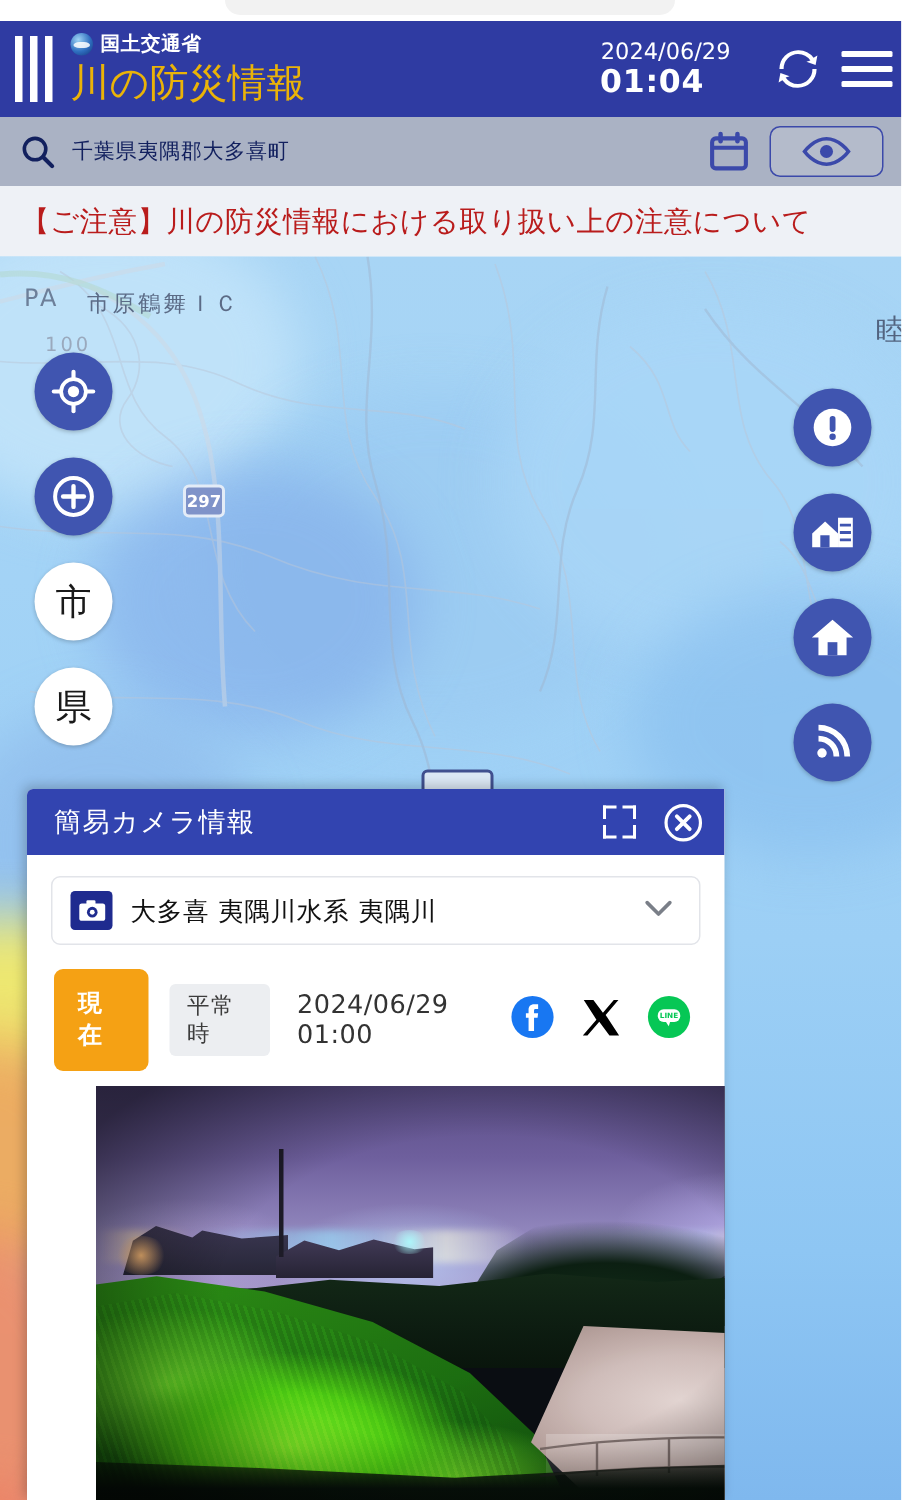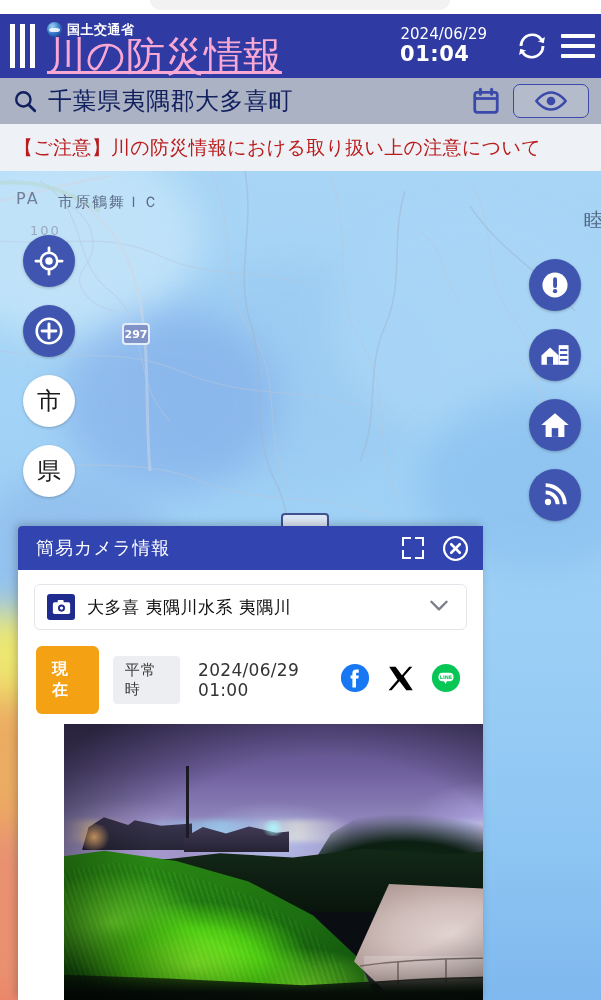--- a/index.html
+++ b/index.html
@@ -35,38 +35,38 @@
   .mlit-logo {
     width: 15px; height: 15px; border-radius: 50%;
     background: radial-gradient(circle at 35% 30%, #9fd4f5 0%, #2f6fc0 55%, #12347a 100%);
     position: relative; flex: none;
   }
   .mlit-logo::after {
     content: ""; position: absolute; left: 2px; top: 6px; width: 11px; height: 4px;
     background: #ffffff; border-radius: 50%/70%; opacity: .85;
   }
   .ministry { color: #ffffff; font-size: 13px; font-weight: bold; letter-spacing: .5px; line-height: 15px; }
-  .site-title { color: #f9a8d4; font-size: 39px; font-weight: 400; line-height: 34px; letter-spacing: 0px; text-decoration: underline; }
+  .site-title { color: #eab308; font-size: 26px; font-weight: 400; line-height: 34px; letter-spacing: 0px; }
 
   .hdr-right { margin-left: auto; display: flex; align-items: center; height: 64px; }
   .datetime { text-align: center; color: #ffffff; margin-right: 22px; line-height: 1.05; }
   .dt-date { font-size: 15px; font-weight: 400; margin-left: 18px; }
   .dt-time { font-size: 21px; font-weight: bold; letter-spacing: .5px; }
   .hdr-icon { width: 46px; display: flex; align-items: center; justify-content: center; cursor: pointer; }
   .hamburger { display: flex; flex-direction: column; gap: 6px; width: 34px; }
   .hamburger i { display: block; height: 4px; background: #fff; border-radius: 1px; }
 
   
   .searchbar {
     position: absolute; top: 78px; left: 0; width: 601px; height: 46px;
     background: #aab2c4;
     display: flex; align-items: center; padding: 0 12px;
   }
   .search-text {
-    margin-left: 10px; font-size: 24px; color: #12205e; letter-spacing: .5px;
+    margin-left: 10px; font-size: 14px; color: #12205e; letter-spacing: .5px;
     flex: 1; background: transparent; border: 0; outline: none;
     font-family: "DejaVu Sans", "Liberation Sans", sans-serif;
   }
   .cal-btn { width: 42px; display: flex; align-items: center; justify-content: center; cursor: pointer; }
   .eye-btn {
     width: 76px; height: 34px; border: 1.5px solid #3b49aa; border-radius: 7px;
     display: flex; align-items: center; justify-content: center;
     background: rgba(255,255,255,0.12); cursor: pointer; margin-left: 6px;
   }
 

